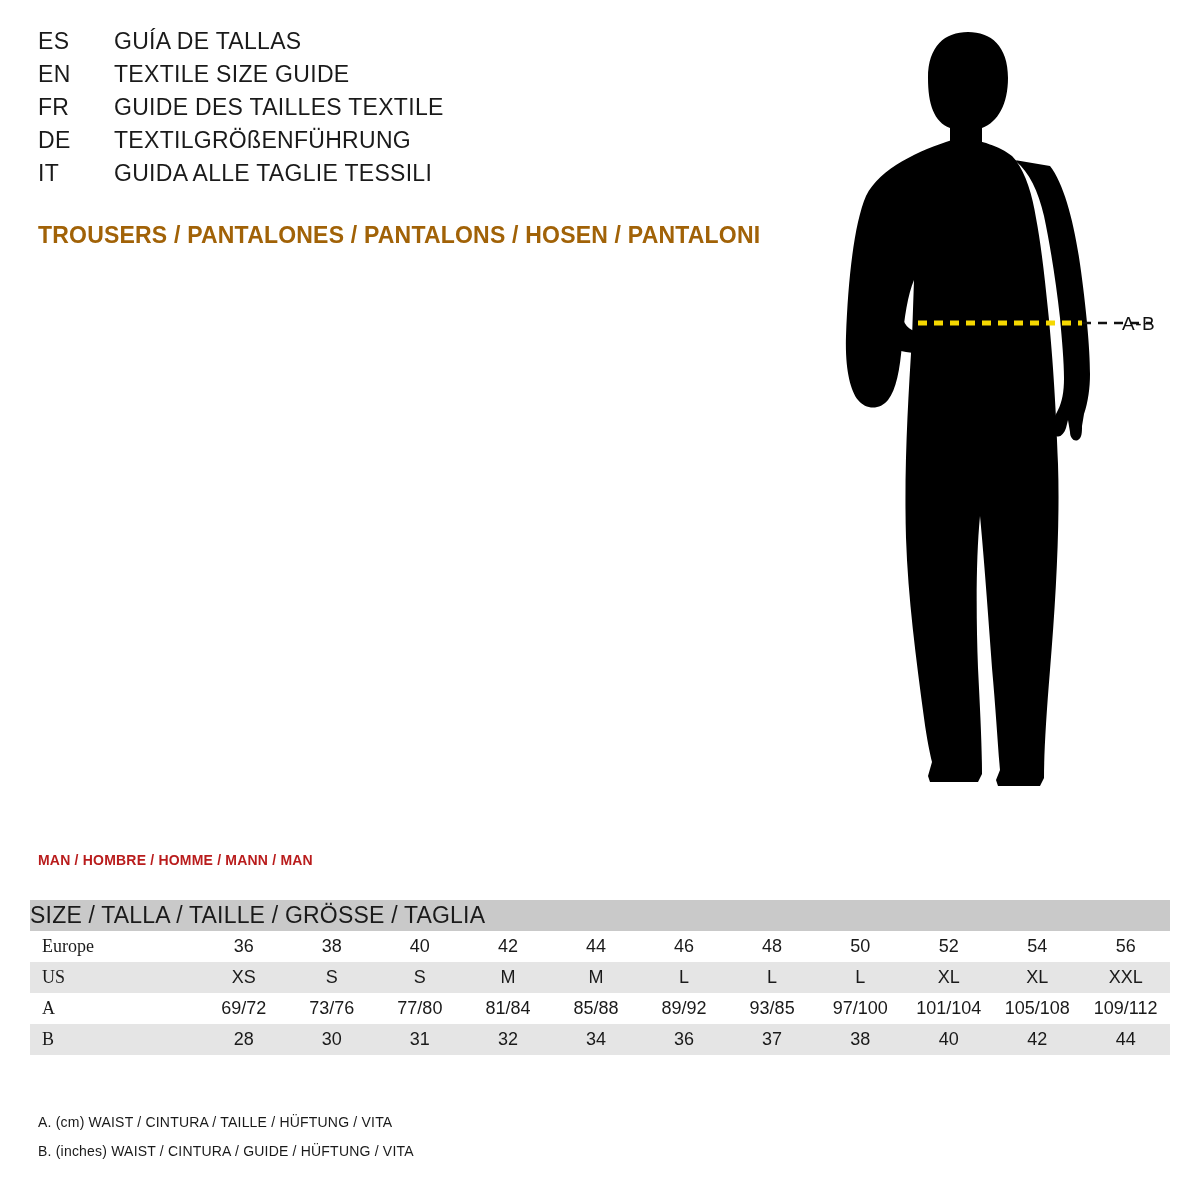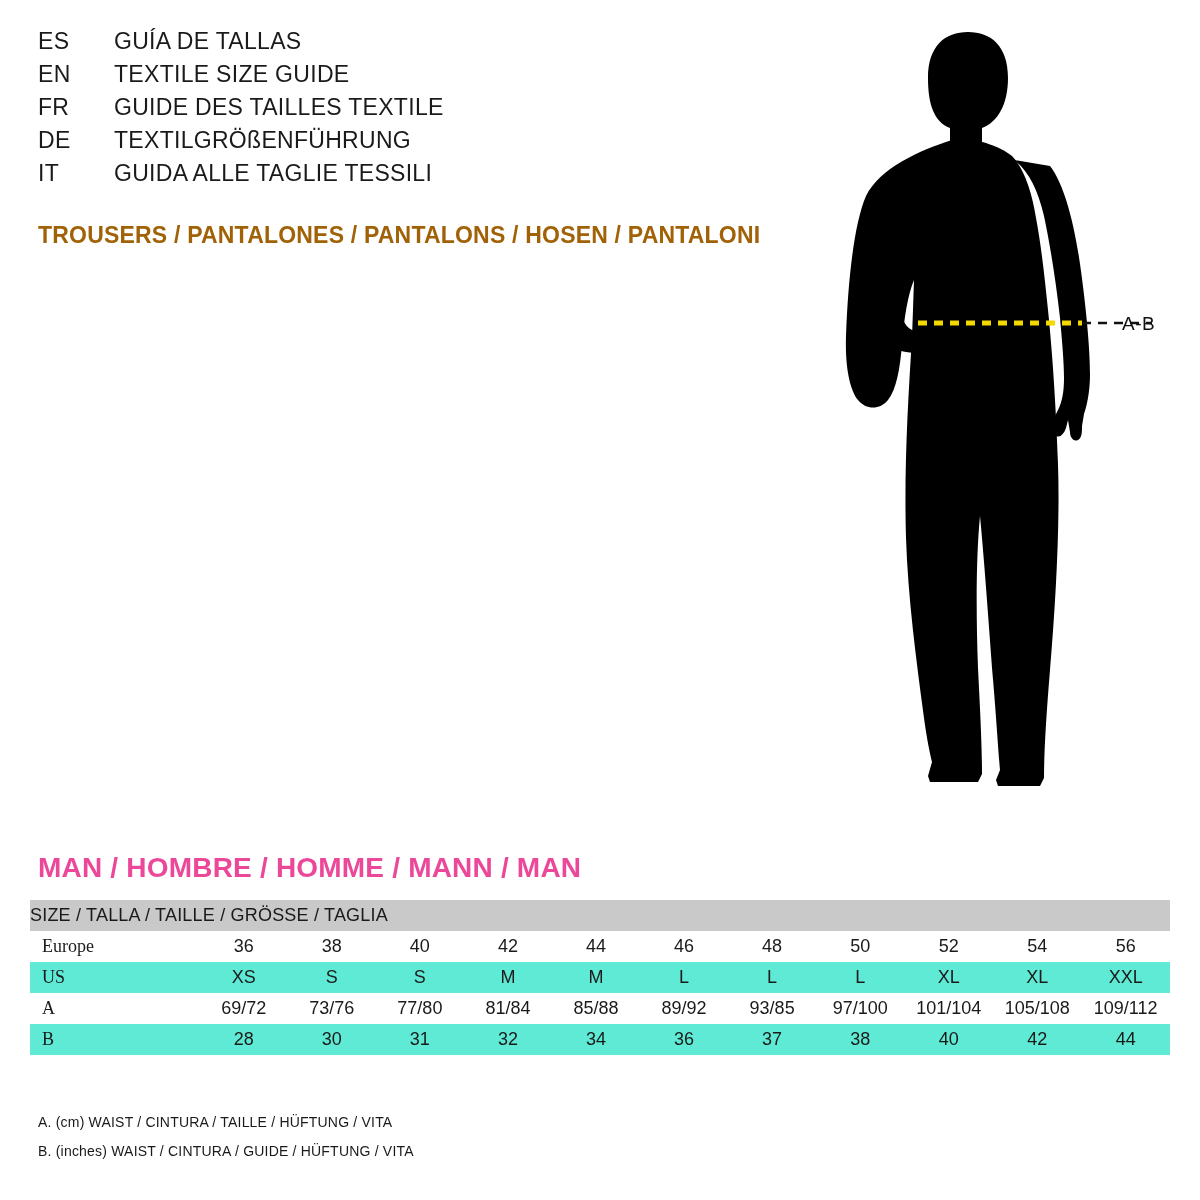--- a/index.html
+++ b/index.html
@@ -68,52 +68,52 @@
     font-size: 19px;
     color: #111;
     letter-spacing: .5px;
   }
 
   
   .table-title {
     position: absolute;
     left: 38px;
     top: 852px;
-    font-size: 28px;
+    font-size: 14px;
     font-weight: bold;
     letter-spacing: .2px;
-    color: #ec4899;
+    color: #b91c1c;
   }
 
   table.size-table {
     position: absolute;
     left: 30px;
     top: 900px;
     width: 1140px;
     border-collapse: collapse;
     font-size: 18px;
   }
   table.size-table th,
   table.size-table td {
     padding: 0;
     height: 31px;
     font-weight: normal;
     color: #1a1a1a;
   }
   .hdr-row th {
     background: #c9c9c9;
     text-align: left;
-    font-size: 18px;
+    font-size: 23px;
     letter-spacing: .2px;
     color: #1a1a1a;
     padding-left: 12px;
     height: 34px;
   }
   .row-light td { background: #ffffff; }
-  .row-dark  td { background: #5eead4; }
+  .row-dark  td { background: #e5e5e5; }
   .row-label {
     text-align: left;
     padding-left: 12px !important;
     width: 160px;
     font-family: Liberation Serif, serif;
   }
   .cell {
     text-align: center;
     width: 89px;
   }

